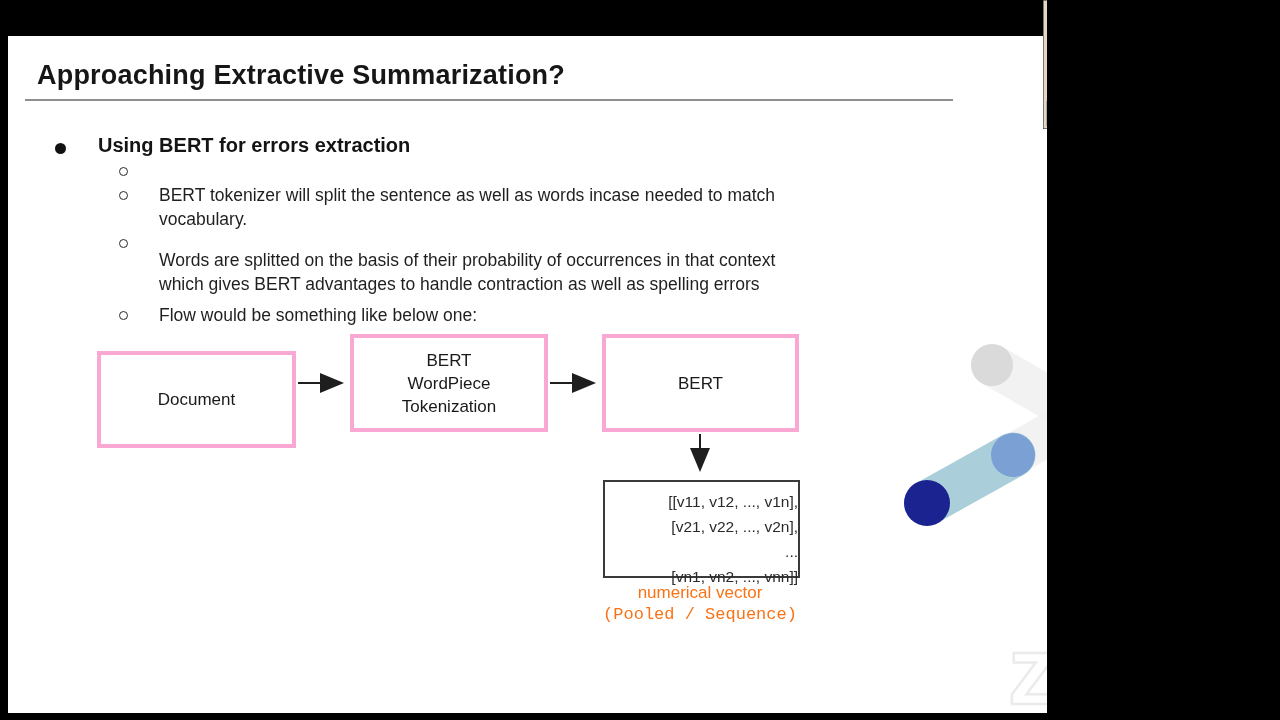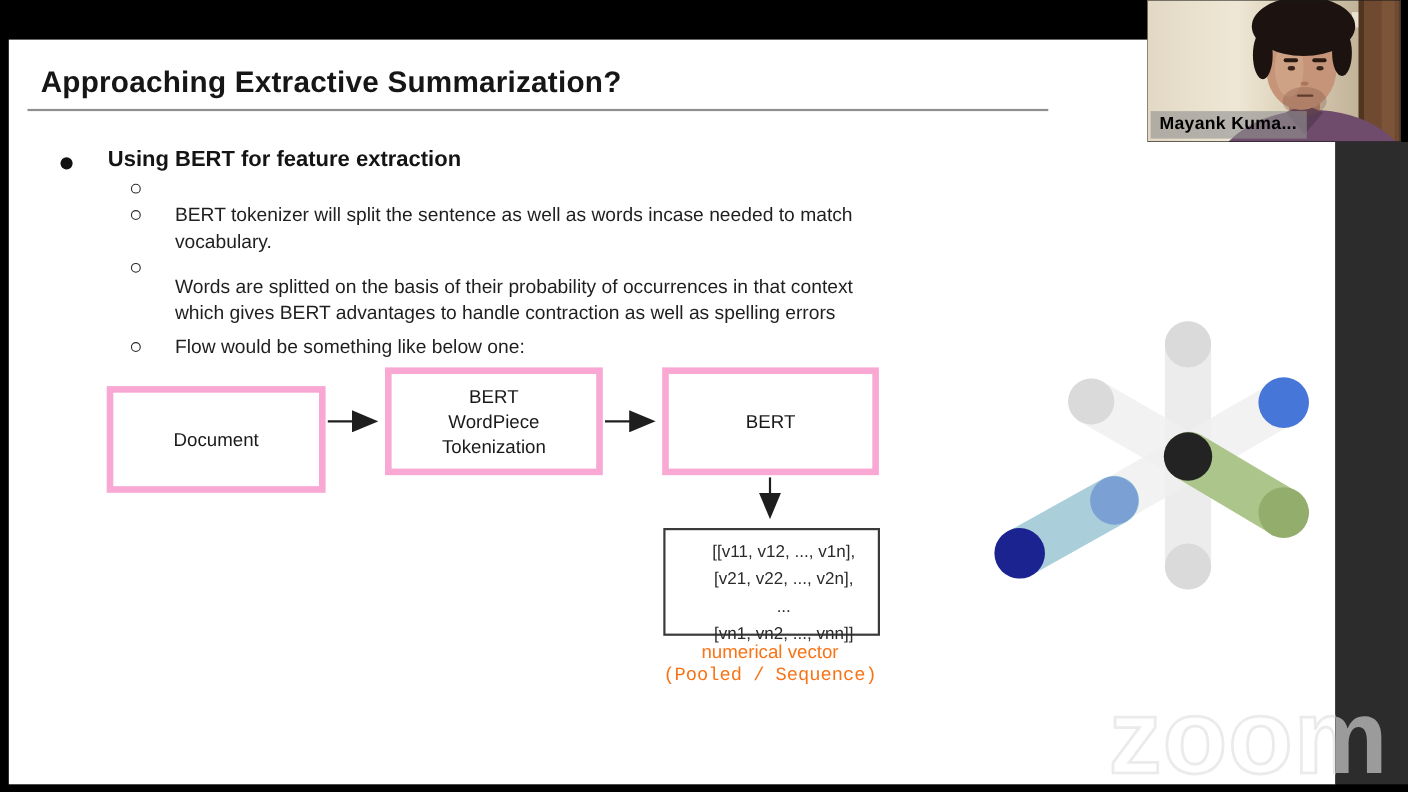--- a/index.html
+++ b/index.html
@@ -1,45 +1,45 @@
 <!DOCTYPE html>
 <html><head>
 <meta charset="utf-8">
 <style>
   * { margin:0; padding:0; box-sizing:border-box; }
   html,body { background:#000; }
   #page {
-    position:relative; width:1280px; height:720px; background:#000;
+    position:relative; width:1047px; height:720px; background:#000;
     overflow:hidden; font-family:"Liberation Sans", sans-serif; color:#1c1c1c;
   }
   .abs { position:absolute; }
 
   
   #slide { left:8px; top:36px; width:1206px; height:677px; background:#ffffff; }
   #right-dark-panel { left:1214px; top:129px; width:66px; height:584px; background:#2c2c2c; }
 
   #slide-title { left:37px; top:60px; font-size:27px; font-weight:bold; letter-spacing:0.2px; color:#161616; }
   #title-underline { left:25px; top:99px; width:928px; height:2px; background:#8f8f8f; }
 
   
   .bullet-dot { left:55px; top:143px; width:11px; height:11px; background:#111; border-radius:50%; }
   #bullet-header { left:98px; top:134px; font-size:20px; font-weight:bold; color:#141414; }
   .sub-bullet { width:9px; height:9px; border:1.5px solid #2a2a2a; border-radius:50%; background:#fff; }
   .bullet-item { left:159px; width:660px; font-size:17.5px; line-height:24px; color:#1f1f1f; }
 
   
   .flow-box {
-    border:6px solid #f9a8d4; background:#fff; display:flex;
+    border:4px solid #f9a8d4; background:#fff; display:flex;
     align-items:center; justify-content:center; text-align:center;
     font-size:17px; line-height:23px; white-space:pre-line; color:#191919;
   }
   #matrix-box {
     left:603px; top:480px; width:197px; height:98px; border:2px solid #3a3a3a;
     background:#fff; padding:7px 0 0 22px; font-size:15.5px; line-height:25px;
-    color:#2a2a2a; text-align:center;
+    color:#2a2a2a; text-align:right;
   }
   .out-label { left:600px; width:200px; text-align:center; font-size:17px; color:#f97316; }
   #caption { left:221px; top:641px; font-size:15.5px; color:#111; }
 
   
   #webcam { left:1043px; top:0; width:230px; height:129px; overflow:hidden; background:#c9bda7; }
   #participant-name {
     position:absolute; left:3px; bottom:3px; padding:3px 9px 4px 8px;
     background:rgba(145,145,145,0.62); color:#000000; font-size:16px;
     font-weight:bold; letter-spacing:0.3px; white-space:nowrap;
@@ -60,21 +60,21 @@
 
 <div id="page">
 
   <div id="slide" class="abs"></div>
   <div id="right-dark-panel" class="abs"></div>
 
   <div id="slide-title" class="abs">Approaching Extractive Summarization?</div>
   <div id="title-underline" class="abs"></div>
 
   <div class="abs bullet-dot"></div>
-  <div id="bullet-header" class="abs">Using BERT for feature extraction</div>
+  <div id="bullet-header" class="abs">Using BERT for errors extraction</div>
 
   <div class="abs sub-bullet" style="left:119px; top:167px;"></div>
 
   <div class="abs sub-bullet" style="left:119px; top:191px;"></div>
   <div class="abs bullet-item" style="top:183px;">BERT tokenizer will split the sentence as well as words incase needed to match vocabulary.</div>
 
   <div class="abs sub-bullet" style="left:119px; top:239px;"></div>
   <div class="abs bullet-item" style="top:248px;">Words are splitted on the basis of their probability of occurrences in that context which gives BERT advantages to handle contraction as well as spelling errors</div>
 
   <div class="abs sub-bullet" style="left:119px; top:311px;"></div>

